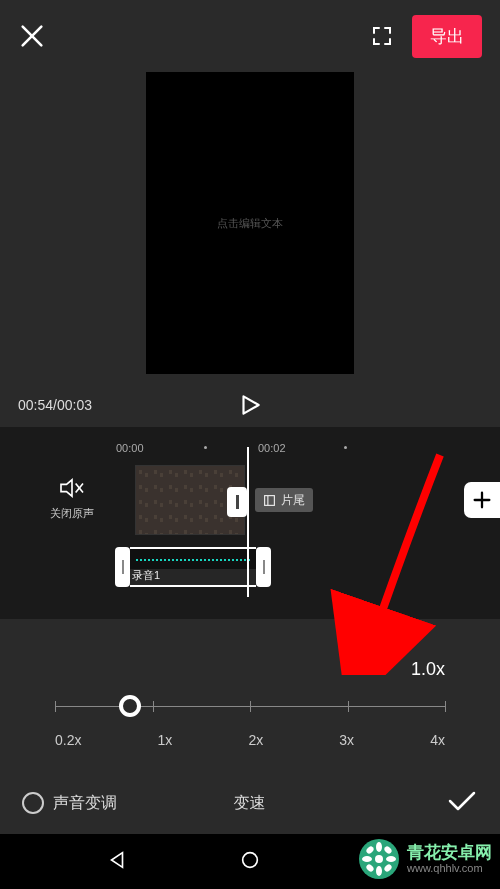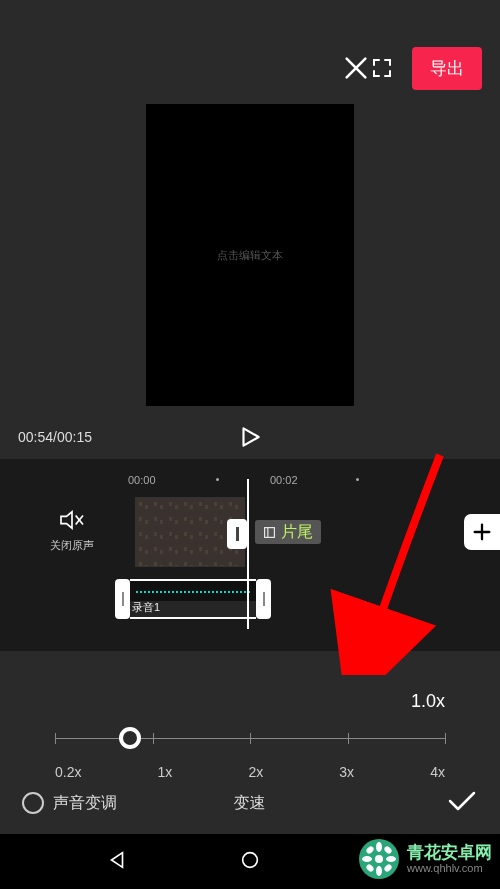--- a/index.html
+++ b/index.html
@@ -14,24 +14,23 @@
       background: #2a2a2a;
       color: #fff;
       position: relative;
       overflow: hidden;
     }
     
     
     .top-bar {
       display: flex;
       align-items: center;
-      justify-content: flex-end;
+      justify-content: space-between;
       padding: 18px 18px;
       height: 72px;
-      margin-top: 32px;
     }
     .close-x {
       width: 28px;
       height: 28px;
       cursor: pointer;
     }
     .top-right {
       display: flex;
       align-items: center;
       gap: 18px;
@@ -89,21 +88,21 @@
       left: 50%;
       transform: translateX(-50%);
       width: 26px;
       height: 26px;
       cursor: pointer;
     }
 
     
     .timeline-area {
       background: #1a1a1a;
-      padding: 10px 12px 12px;
+      padding: 10px 0 12px;
       position: relative;
       height: 192px;
     }
     .ruler {
       display: flex;
       align-items: center;
       height: 22px;
       padding: 0 112px;
       color: #aaa;
       font-size: 11px;
@@ -139,22 +138,22 @@
     }
     .tail-chip {
       background: #555;
       height: 24px;
       display: flex;
       align-items: center;
       gap: 5px;
       padding: 0 8px;
       margin-left: 10px;
       border-radius: 3px;
-      font-size: 16px;
-      color: #bef264;
+      font-size: 12px;
+      color: #e5e5e5;
     }
     .tail-chip svg { width: 13px; height: 13px; }
 
     .mute-col {
       position: absolute;
       left: 50px;
       top: 50px;
       display: flex;
       flex-direction: column;
       align-items: center;
@@ -426,21 +425,21 @@
 </div>
 
 <div class="preview-row">
   <div class="preview-frame">
     <span class="preview-hint">点击编辑文本</span>
   </div>
 </div>
 
 <div class="playback-row">
   <span class="timecode">
-    <span>00:54</span>/<span>00:15</span>
+    <span>00:54</span>/<span>00:03</span>
   </span>
   <div class="play-btn">
     <svg viewBox="0 0 24 24" fill="none" stroke="#fff" stroke-width="2" stroke-linejoin="round">
       <polygon points="6,4 20,12 6,20"></polygon>
     </svg>
   </div>
 </div>
 
 <div class="timeline-area">
   <div class="ruler">

